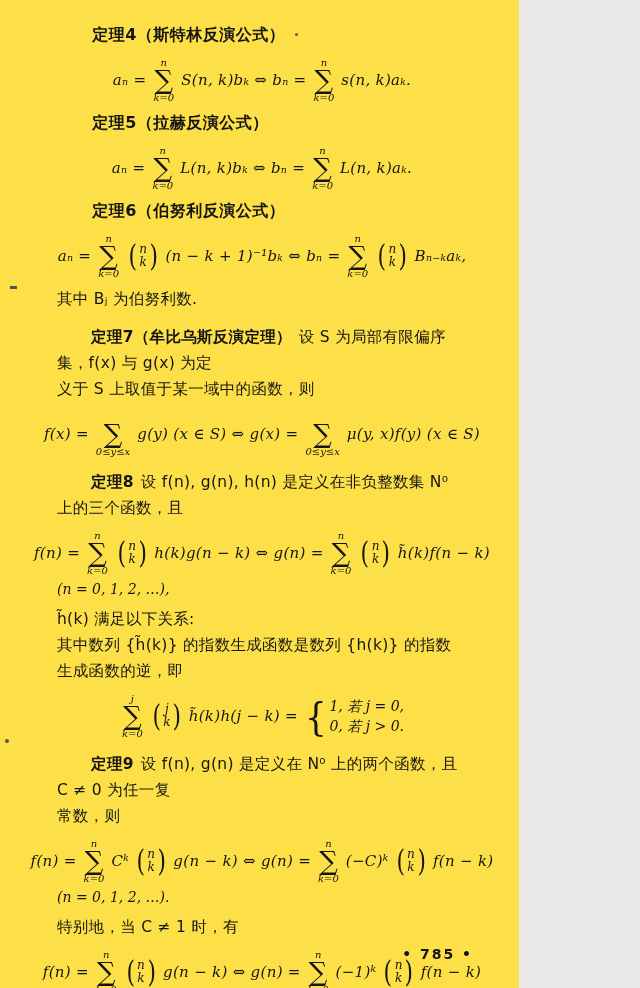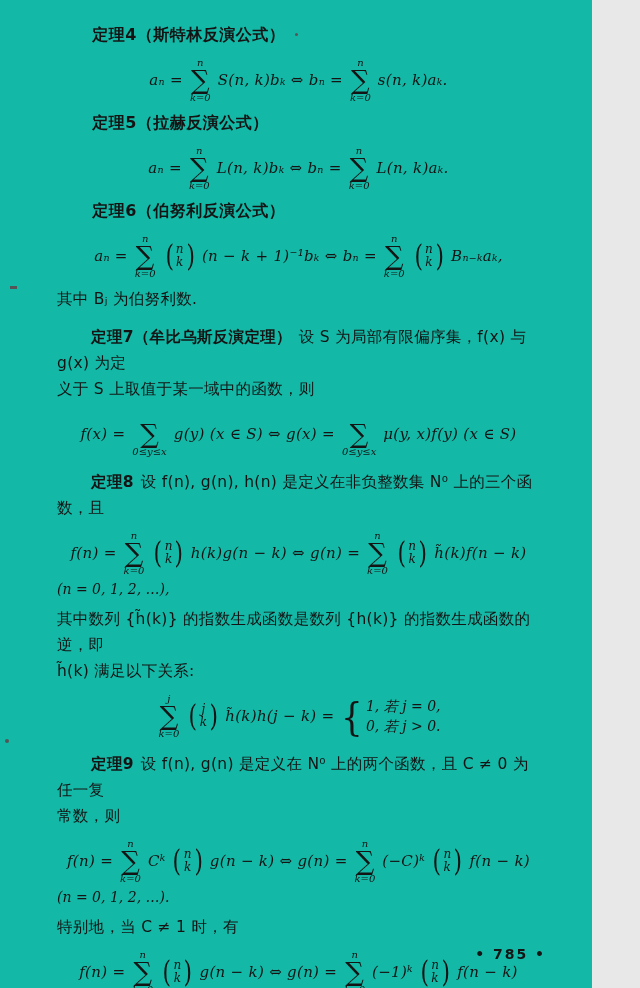--- a/index.html
+++ b/index.html
@@ -1,19 +1,19 @@
 <!DOCTYPE html>
 <html><head>
 <meta charset="utf-8">
 <style>
   html,body { margin:0; padding:0; background:#e8e8e8; }
   .page {
     position:relative;
-    width:592px; height:988px;
-    background:#14b8a6;
+    width:519px; height:988px;
+    background:#fde047;
     color:#141414;
     font-family:"DejaVu Sans", sans-serif;
     overflow:hidden;
   }
   .content { padding:18px 52px 0 57px; }
 
   .thm-head {
     margin:4px 0 0 0;
     font-size:16px; font-weight:bold;
     line-height:26px; letter-spacing:0.5px;
@@ -212,24 +212,24 @@
           <span>k</span>
         </span>
         <span class="bpar">)</span>
       </span>
       <span class="seg">h̃(k)f(n − k)</span>
     </div>
     <p class="subline">
       <span>(n = 0, 1, 2, …),</span>
     </p>
     <p class="para">
+      <span>h̃(k) 满足以下关系:</span>
+    </p>
+    <p class="para">
       <span>其中数列 {h̃(k)} 的指数生成函数是数列 {h(k)} 的指数生成函数的逆，即</span>
-    </p>
-    <p class="para">
-      <span>h̃(k) 满足以下关系:</span>
     </p>
     <div class="formula">
       <span class="sum">
         <span class="lim">j</span>
         <span class="sig">∑</span>
         <span class="lim">k=0</span>
       </span>
       <span class="binom">
         <span class="bpar">(</span>
         <span class="bcol">

